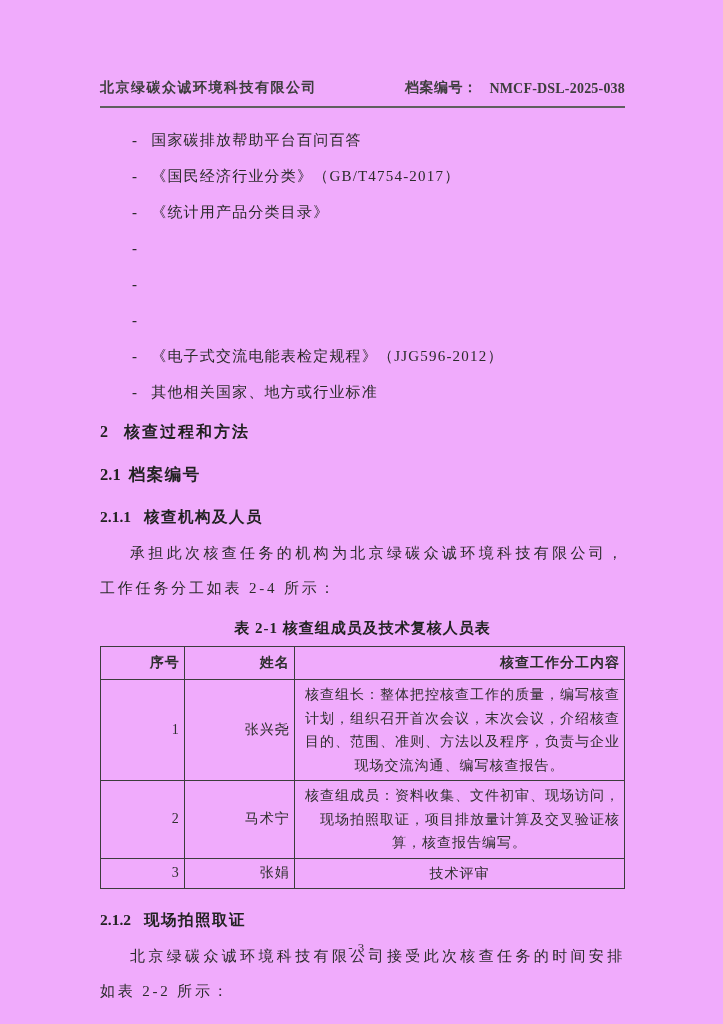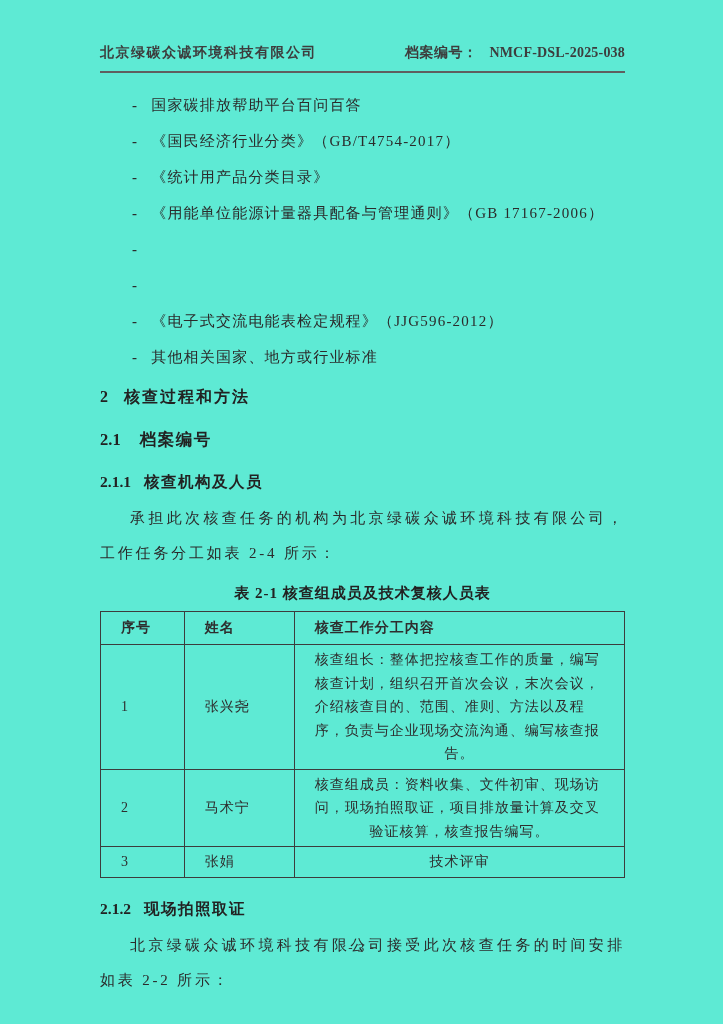--- a/index.html
+++ b/index.html
@@ -1,55 +1,55 @@
 <!DOCTYPE html>
 <html><head>
 <meta charset="utf-8">
 <style>
   html,body{margin:0;padding:0;background:#ffffff;}
   .page{
     width:723px;height:1024px;box-sizing:border-box;position:relative;overflow:hidden;
-    background:#5eead4;color:#2b2b2b;
+    background:#f0abfc;color:#2b2b2b;
     font-family:"Liberation Serif","DejaVu Serif",serif;
     padding:44px 98px 0 100px;
   }
   
   .header{
     display:flex;justify-content:space-between;align-items:flex-end;
     border-bottom:2px solid #5f5f5f;padding-bottom:9px;
     font-size:14px;font-weight:700;color:#3d3d3d;
   }
   .header .company{letter-spacing:1.5px;}
-  .header .archive{display:flex;align-items:center;letter-spacing:0.5px;}
+  .header .archive{display:flex;align-items:flex-end;letter-spacing:0.5px;margin-top:35px;}
   .header .archive .no{margin-left:12px;letter-spacing:0.2px;}
   
   .refs{margin-top:14px;}
   .ref-item{
     height:36px;display:flex;align-items:center;
     padding-left:32px;font-size:15px;letter-spacing:1.2px;color:#2b2b2b;
   }
   .ref-item .dash{margin-right:13px;font-weight:700;}
   
   .h1{margin-top:12px;font-size:16px;font-weight:700;letter-spacing:2px;color:#222;}
   .h1 .num{margin-right:16px;letter-spacing:0;}
   .h2{margin-top:21px;font-size:16.5px;font-weight:700;letter-spacing:1.5px;color:#222;}
-  .h2 .num{margin-right:19px;letter-spacing:0;}
+  .h2 .num{margin-right:8px;letter-spacing:0;}
   .h3{margin-top:21px;font-size:15.5px;font-weight:700;letter-spacing:1.5px;color:#222;}
   .h3 .num{margin-right:13px;letter-spacing:0;}
   
   .para{
     margin:8px 0 0;font-size:15px;line-height:35px;
     text-indent:2em;text-align:justify;letter-spacing:2.8px;color:#2b2b2b;
   }
   
   .caption{margin:13px 0 8px;text-align:center;font-size:15px;font-weight:700;letter-spacing:1px;color:#222;}
   table.roster{width:100%;border-collapse:collapse;font-size:14px;color:#2e2e2e;table-layout:fixed;}
   table.roster th,table.roster td{
-    border:1.5px solid #3c3c3c;text-align:left;vertical-align:middle;
-    padding:3px 20px;letter-spacing:1px;
+    border:1.5px solid #3c3c3c;text-align:right;vertical-align:middle;
+    padding:3px 4px;letter-spacing:1px;
   }
   table.roster th{height:26px;font-weight:700;}
   td.cell-duty{
     text-align:justify;text-align-last:center;line-height:23.5px;
     letter-spacing:0.6px;padding:4px 10px;margin-top:44px;
   }
   tr.short td{height:23px;}
   
   .footer{position:absolute;left:0;right:0;top:940px;text-align:center;
     font-size:13px;letter-spacing:1px;color:#333;}
@@ -75,21 +75,20 @@
     <div class="ref-item">
       <span class="dash">-</span>
       <span>《国民经济行业分类》（GB/T4754-2017）</span>
     </div>
     <div class="ref-item">
       <span class="dash">-</span>
       <span>《统计用产品分类目录》</span>
     </div>
     <div class="ref-item">
       <span class="dash">-</span>
-      <span>《用能单位能源计量器具配备与管理通则》（GB 17167-2006）</span>
     </div>
     <div class="ref-item">
       <span class="dash">-</span>
     </div>
     <div class="ref-item">
       <span class="dash">-</span>
     </div>
     <div class="ref-item">
       <span class="dash">-</span>
       <span>《电子式交流电能表检定规程》（JJG596-2012）</span>

